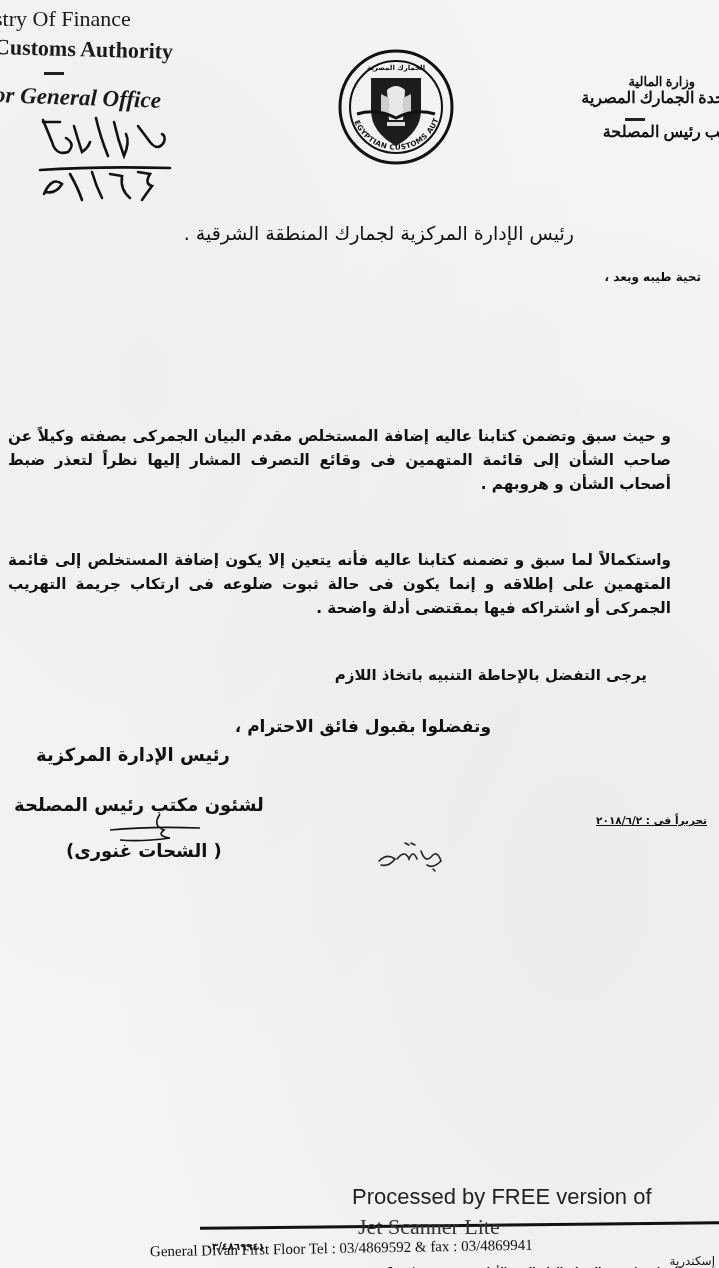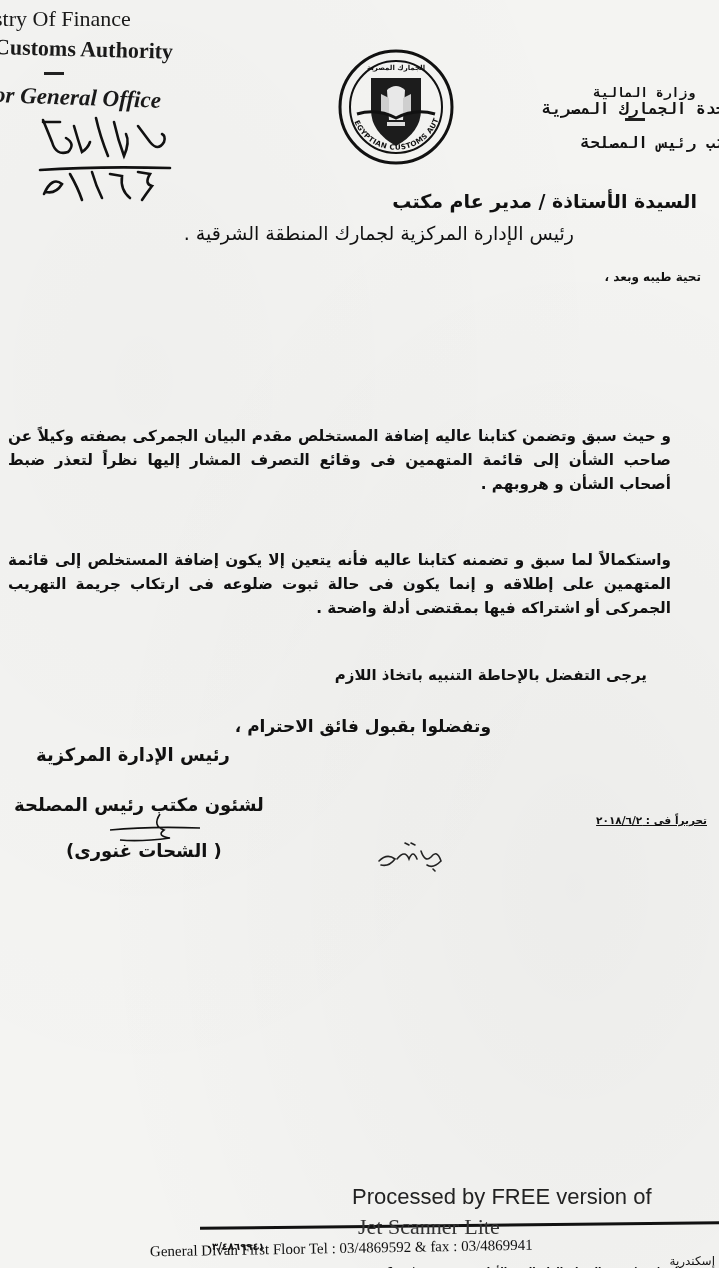--- a/index.html
+++ b/index.html
@@ -14,21 +14,21 @@
       radial-gradient(ellipse at 20% 30%, rgba(0,0,0,0.02), transparent 60%),
       radial-gradient(ellipse at 80% 70%, rgba(0,0,0,0.03), transparent 60%),
       #f4f4f2;
   }
   .abs { position: absolute; }
   .en-head { font-family: "Liberation Serif", serif; color: #1a1a1a; white-space: nowrap; }
   .en-l1 { left: -6px; top: 6px; font-size: 22px; }
   .en-l2 { left: -6px; top: 34px; font-size: 22px; font-weight: bold; transform: rotate(1.5deg); transform-origin: left; }
   .en-dash { left: 44px; top: 72px; width: 20px; height: 3px; background: #222; }
   .en-l3 { left: -6px; top: 82px; font-size: 23px; font-weight: bold; font-style: italic; transform: rotate(2deg); transform-origin: left; }
-  .ar-head { right: 8px; direction: rtl; font-family: Liberation Mono, monospace; font-weight: bold; white-space: nowrap; margin-top: 11px; }
+  .ar-head { right: 8px; direction: rtl; font-family: Liberation Serif, serif; font-weight: bold; white-space: nowrap; }
   .ar-l1 { top: 74px; font-size: 13px; right: 24px; }
   .ar-l2 { top: 88px; font-size: 16px; right: -6px; }
   .ar-dash { top: 118px; right: 74px; width: 20px; height: 3px; background: #222; }
   .ar-l3 { top: 122px; font-size: 16px; right: -6px; }
   .emblem { left: 337px; top: 48px; width: 118px; height: 118px; }
   .handwrite { left: 38px; top: 112px; width: 140px; height: 90px; }
   .rtl { direction: rtl; text-align: right; }
   .addressee { right: 22px; top: 190px; font-size: 19px; font-weight: bold; white-space: nowrap; letter-spacing: -0.3px; }
   .addressee2 { right: 145px; top: 222px; font-size: 19px; font-weight: normal; white-space: nowrap; letter-spacing: -0.3px; }
   .greeting { right: 18px; top: 270px; font-size: 12px; font-weight: bold; }
@@ -95,21 +95,20 @@
     <text font-size="7.2" font-weight="bold" fill="#111" font-family="DejaVu Sans, sans-serif" letter-spacing="0.4">
       <textPath href="#ringpath" startOffset="4">EGYPTIAN CUSTOMS AUTHORITY</textPath>
     </text>
   </svg>
 
   <div class="abs ar-head ar-l1">وزارة المالية</div>
   <div class="abs ar-head ar-l2">حدة الجمارك المصرية</div>
   <div class="abs ar-dash"></div>
   <div class="abs ar-head ar-l3">تب رئيس المصلحة</div>
 
-  <div class="abs rtl addressee">السيدة الأستاذة / مدير عام مكتب</div>
   <div class="abs rtl addressee2">رئيس الإدارة المركزية لجمارك المنطقة الشرقية .</div>
 
   <div class="abs rtl greeting">تحية طيبه وبعد ،</div>
 
   <div class="abs rtl para p2">
     <div class="first">و حيث سبق وتضمن كتابنا عاليه إضافة المستخلص مقدم البيان الجمركى بصفته وكيلاً عن صاحب الشأن إلى قائمة المتهمين فى وقائع التصرف المشار إليها نظراً لتعذر ضبط أصحاب الشأن و هروبهم .</div>
   </div>
   <div class="abs rtl para p3">
     <div class="first">واستكمالاً لما سبق و تضمنه كتابنا عاليه فأنه يتعين إلا يكون إضافة المستخلص إلى قائمة المتهمين على إطلاقه و إنما يكون فى حالة ثبوت ضلوعه فى ارتكاب جريمة التهريب الجمركى أو اشتراكه فيها بمقتضى أدلة واضحة .</div>
   </div>

